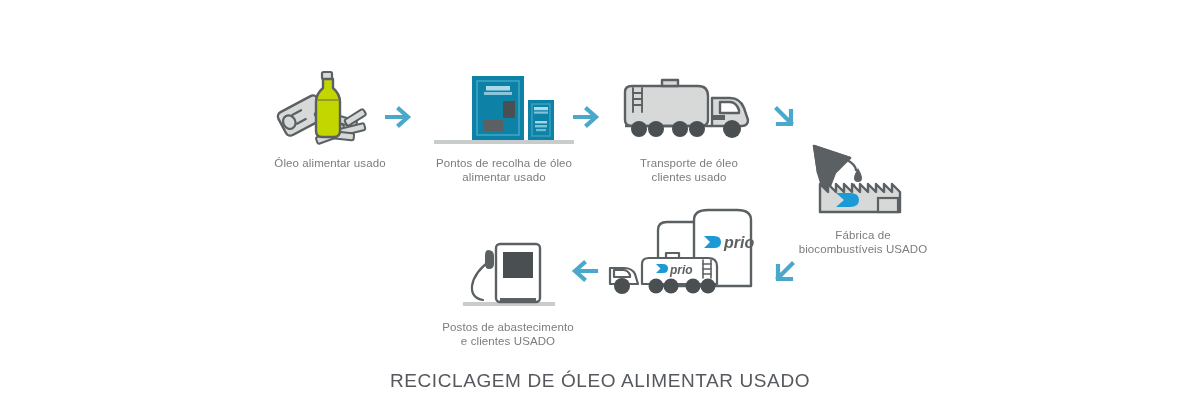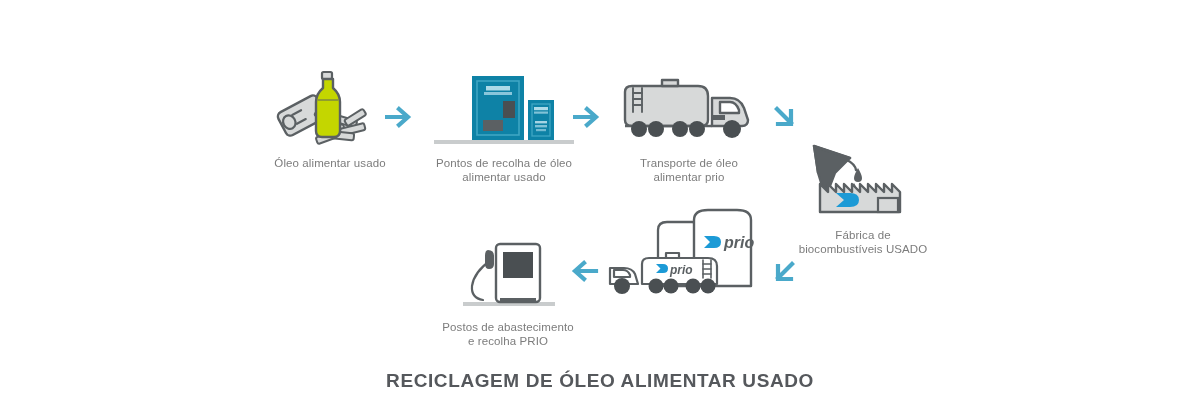--- a/index.html
+++ b/index.html
@@ -49,21 +49,21 @@
   }
 
   
   .title {
     position: absolute;
     left: 0;
     top: 354px;
     width: 1200px;
     text-align: center;
     font-size: 19px;
-    font-weight: bold;
+    font-weight: normal;
     letter-spacing: 0.6px;
     color: #55585c;
   }
 
   
   #step-oil        { left: 258px;  top: 52px;  width: 144px; }
   #step-collection { left: 420px;  top: 52px;  width: 168px; }
   #step-transport  { left: 608px;  top: 52px;  width: 162px; }
   #step-factory    { left: 792px;  top: 126px; width: 142px; }
   #step-storage    { left: 604px;  top: 190px; width: 168px; }
@@ -181,21 +181,21 @@
         <g fill="#4a4f52">
           <circle cx="31" cy="61" r="8"></circle>
           <circle cx="48" cy="61" r="8"></circle>
           <circle cx="72" cy="61" r="8"></circle>
           <circle cx="89" cy="61" r="8"></circle>
           <circle cx="124" cy="61" r="9"></circle>
         </g>
       </svg>
     </div>
     <div class="caption">Transporte de óleo
-alimentar prio</div>
+clientes usado</div>
   </div>
 
   <div class="arrow" id="arrow-3">
     <svg width="30" height="30" viewBox="0 0 30 30">
       <path d="M7 7 L21 21 M21 9 L21 22 L8 22" fill="none" stroke="#4aa9ca" stroke-width="4.2" stroke-linecap="square" stroke-linejoin="miter"></path>
     </svg>
   </div>
 
   <div class="step" id="step-factory">
     <div class="art">
@@ -290,18 +290,18 @@
         <path d="M60 14 Q66 14 66 20 L66 28 Q66 33 61 33 Q57 33 57 28 L57 20 Q57 14 60 14 Z" fill="#5b6063"></path>
 
         <rect x="68" y="8" width="44" height="58" rx="4" fill="#ffffff" stroke="#5b6063" stroke-width="2.4"></rect>
 
         <rect x="75" y="16" width="30" height="26" fill="#4a4f52"></rect>
 
         <rect x="72" y="62" width="36" height="5" fill="#5b6063"></rect>
       </svg>
     </div>
     <div class="caption">Postos de abastecimento
-e recolha PRIO</div>
+e clientes USADO</div>
   </div>
 
   <div class="title">RECICLAGEM DE ÓLEO ALIMENTAR USADO</div>
 
 </div>
 
 </body></html>

